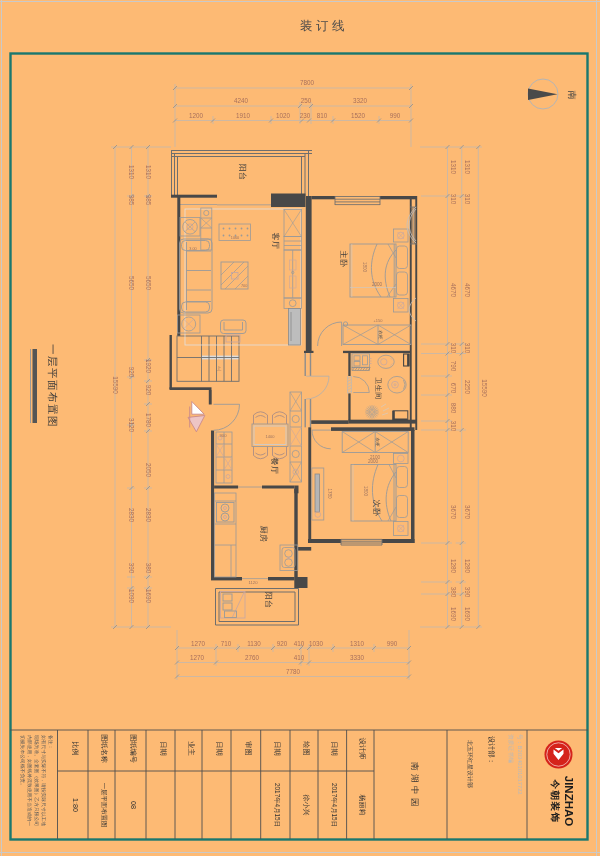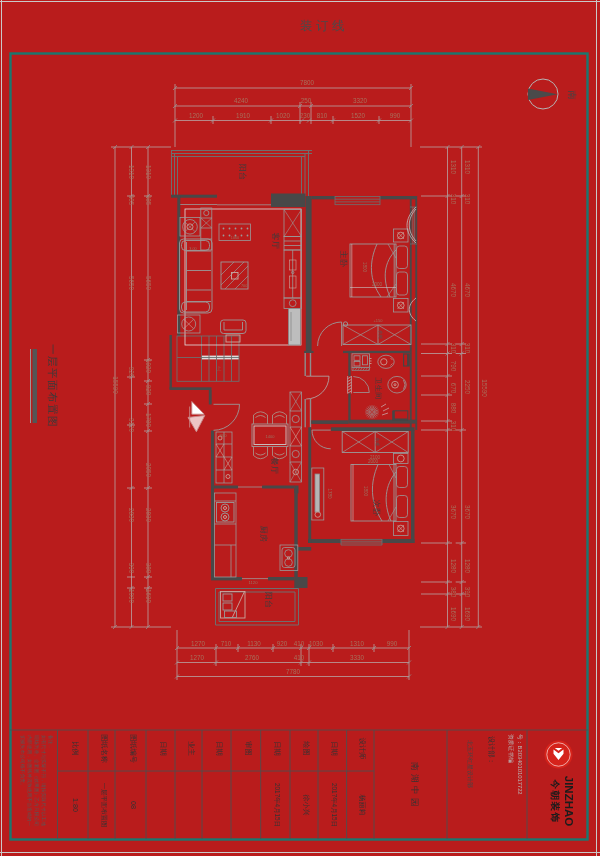--- a/index.html
+++ b/index.html
@@ -1,16 +1,16 @@
 <!DOCTYPE html>
 <html><head>
 <meta charset="utf-8">
 <style>
   html,body{margin:0;padding:0;background:#ffffff;}
-  #page{position:relative;width:600px;height:856px;background:#b91c1c;overflow:hidden;
+  #page{position:relative;width:600px;height:856px;background:#fdba74;overflow:hidden;
         font-family:"Liberation Sans", sans-serif;}
   svg{position:absolute;left:0;top:0;}
   text{font-family:"Liberation Sans", sans-serif;}
 </style>
 </head>
 <body>
 <div id="page">
 <svg width="600" height="856" viewBox="0 0 600 856">
 
 <g stroke="#c9c9c9" stroke-width="1" fill="none">

